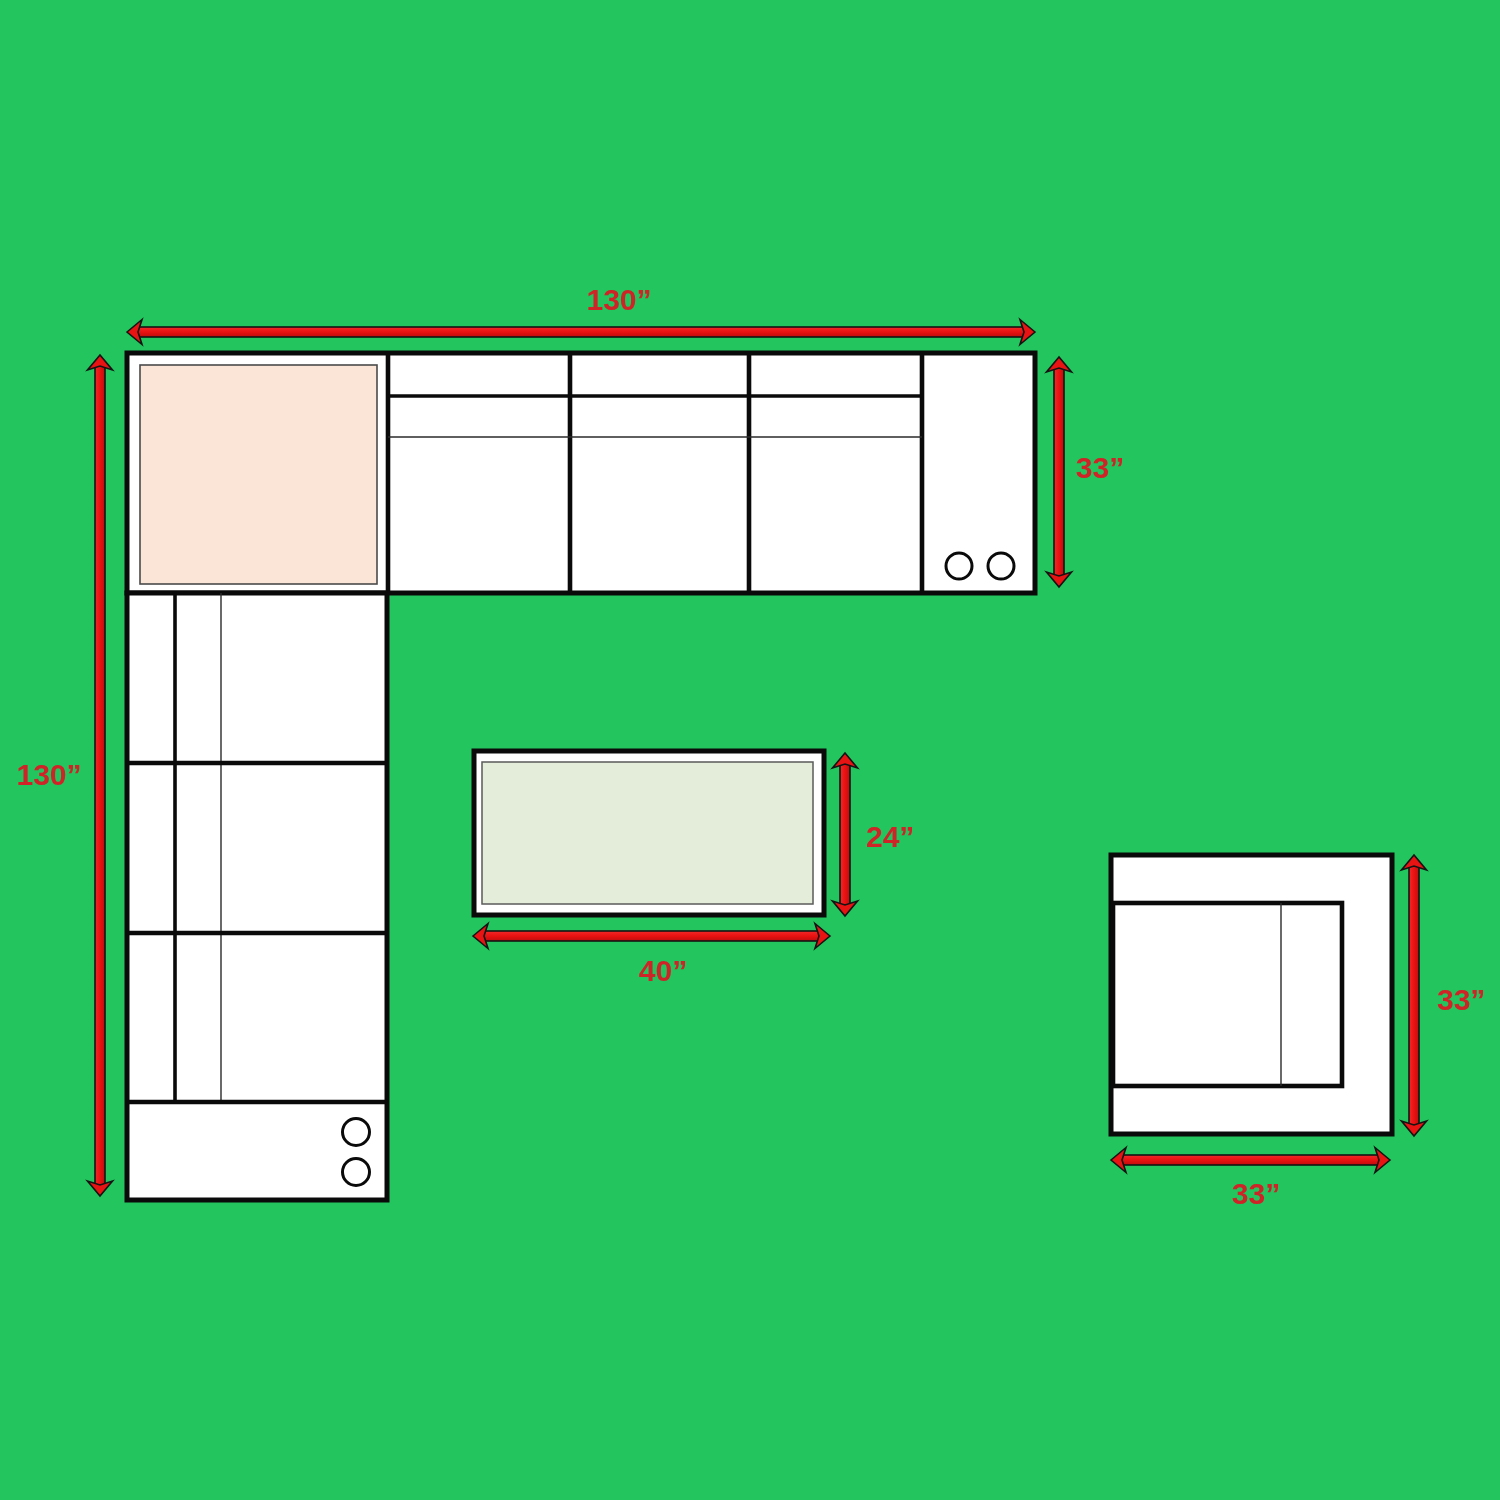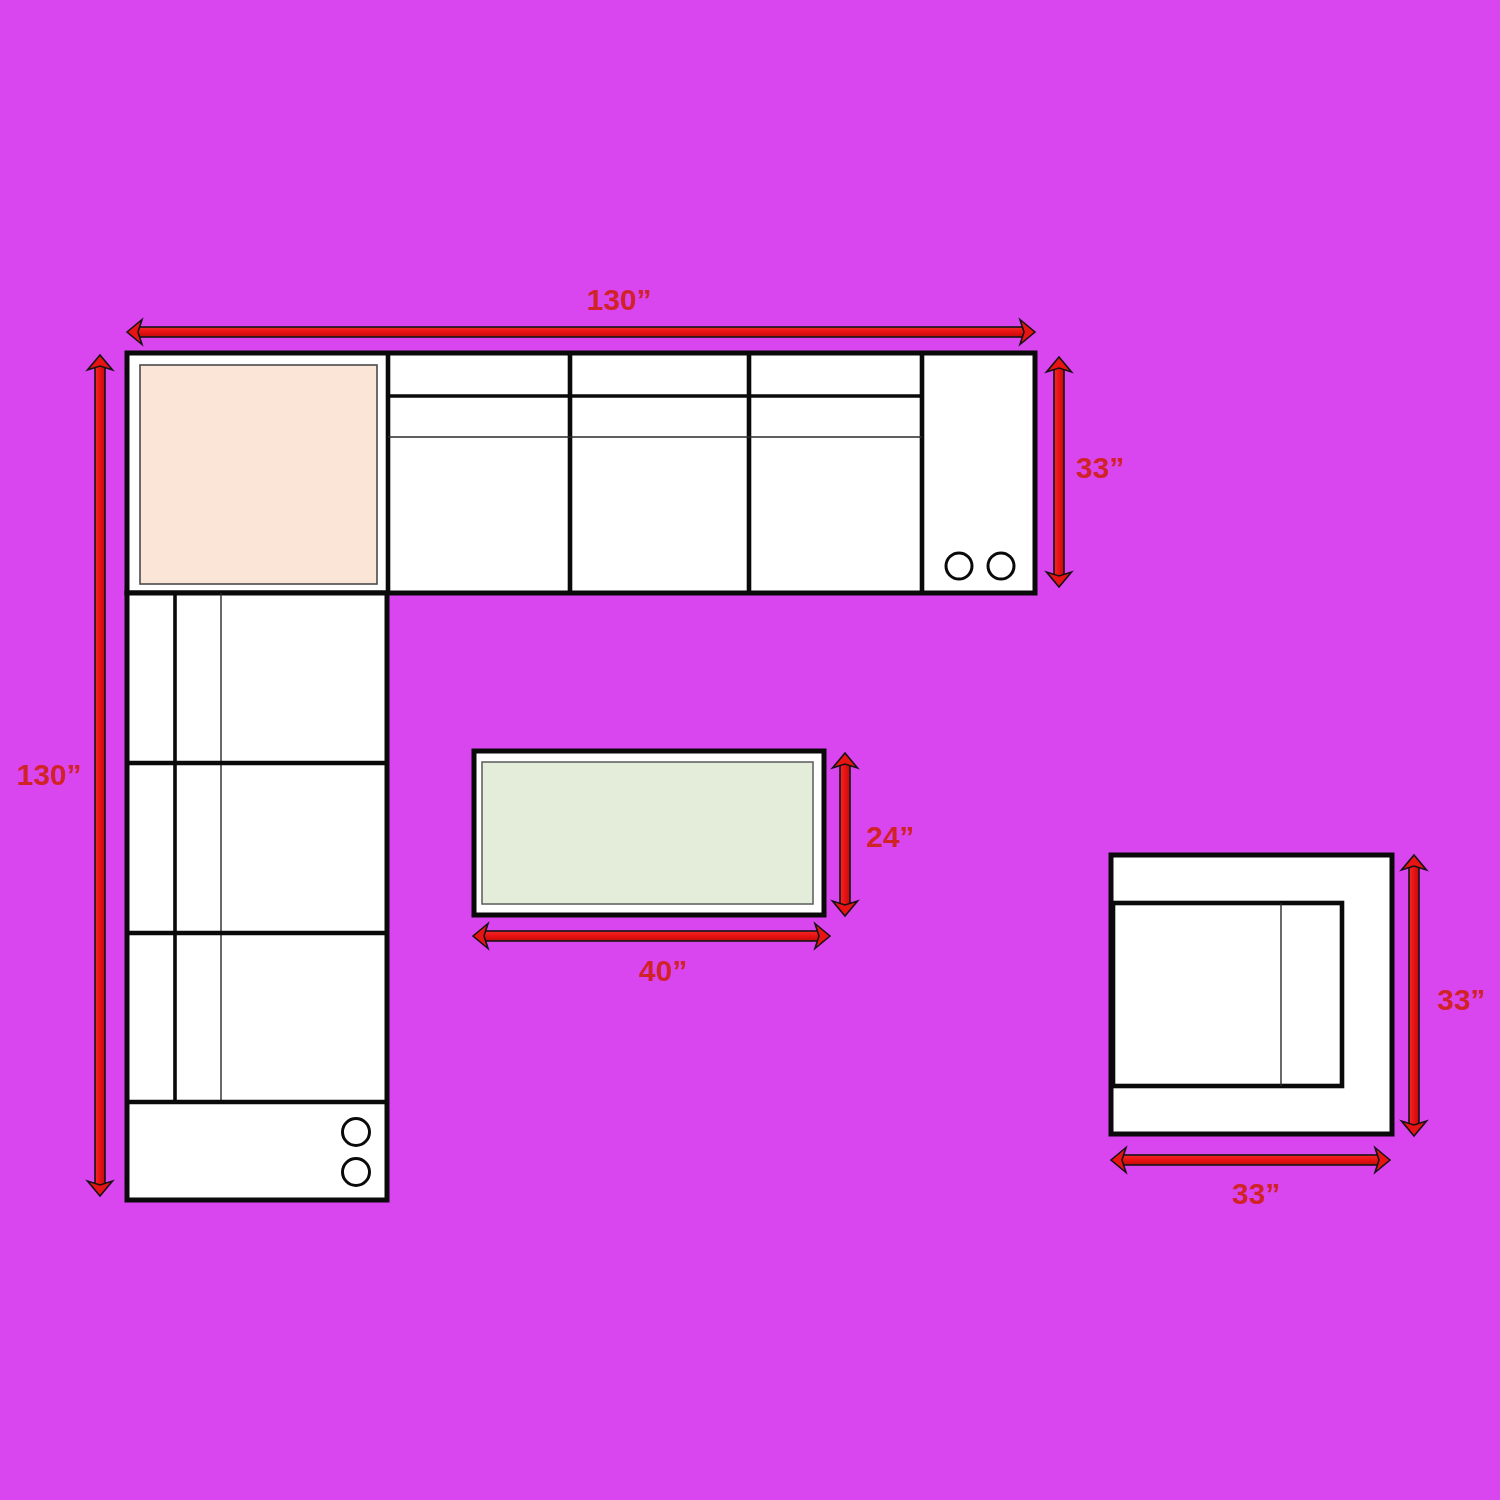--- a/index.html
+++ b/index.html
@@ -1,16 +1,16 @@
 <!DOCTYPE html>
 <html><head>
 <meta charset="utf-8">
 <style>
   html,body{margin:0;padding:0;background:#ffffff;}
-  .wrap{width:1500px;height:1500px;position:relative;background:#d946ef;}
+  .wrap{width:1500px;height:1500px;position:relative;background:#22c55e;}
   svg{display:block;}
   text{font-family:"Liberation Sans", sans-serif;font-weight:bold;fill:#d02327;}
 </style>
 </head>
 <body>
 <div class="wrap">
 <svg width="1500" height="1500" viewBox="0 0 1500 1500">
   <defs>
     <linearGradient id="rg" x1="0" y1="0" x2="0" y2="1">
       <stop offset="0" stop-color="#f12a2a"></stop>

